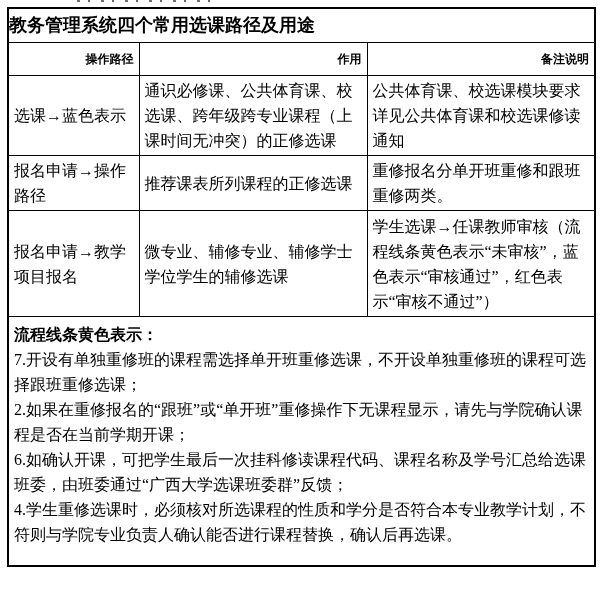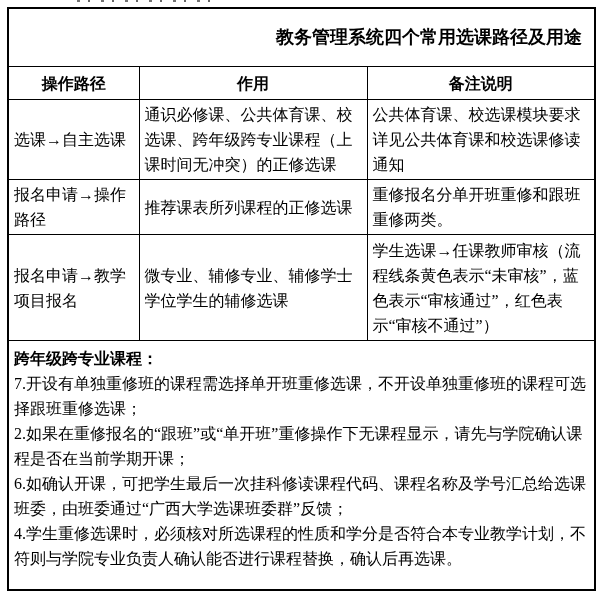--- a/index.html
+++ b/index.html
@@ -46,30 +46,30 @@
     line-height: 25px;
     font-weight: normal;
     text-align: left;
     vertical-align: middle;
     padding: 2px 5px 2px 5px;
     word-break: break-all;
     overflow: hidden;
   }
   .row-title td {
     height: 33px;
-    text-align: right;
+    text-align: left;
     font-weight: bold;
     font-size: 18px;
-    padding: 12px;
+    padding: 0;
   }
   .row-header th {
     height: 28px;
-    text-align: center;
+    text-align: right;
     font-weight: bold;
-    font-size: 16px;
+    font-size: 12px;
   }
   .row-1 td { height: 47px; }
   .row-2 td { height: 73px; }
   .row-3 td { height: 49px; }
   .row-4 td { height: 101px; }
   .row-notes td {
     height: 243px;
     vertical-align: top;
     padding: 5px 3px 0 5px;
     line-height: 25px;
@@ -103,40 +103,40 @@
     </tr>
 
     <tr class="row-header">
       <th>操作路径</th>
       <th>作用</th>
       <th>备注说明</th>
     </tr>
 
 
     <tr class="row-2">
-      <td>选课→自主选课</td>
+      <td>选课→蓝色表示</td>
       <td>通识必修课、公共体育课、校选课、跨年级跨专业课程（上课时间无冲突）的正修选课</td>
       <td>公共体育课、校选课模块要求详见公共体育课和校选课修读通知</td>
     </tr>
 
     <tr class="row-3">
       <td>报名申请→操作路径</td>
       <td>推荐课表所列课程的正修选课</td>
       <td>重修报名分单开班重修和跟班重修两类。</td>
     </tr>
 
     <tr class="row-4">
       <td>报名申请→教学项目报名</td>
       <td>微专业、辅修专业、辅修学士学位学生的辅修选课</td>
       <td>学生选课→任课教师审核（流程线条黄色表示“未审核”，蓝色表示“审核通过”，红色表示“审核不通过”）</td>
     </tr>
 
     <tr class="row-notes">
       <td colspan="3">
-        <p class="notes-heading">跨年级跨专业课程：</p>
+        <p class="notes-heading">流程线条黄色表示：</p>
         <p>7.开设有单独重修班的课程需选择单开班重修选课，不开设单独重修班的课程可选择跟班重修选课；</p>
         <p>2.如果在重修报名的“跟班”或“单开班”重修操作下无课程显示，请先与学院确认课程是否在当前学期开课；</p>
         <p>6.如确认开课，可把学生最后一次挂科修读课程代码、课程名称及学号汇总给选课班委，由班委通过“广西大学选课班委群”反馈；</p>
         <p>4.学生重修选课时，必须核对所选课程的性质和学分是否符合本专业教学计划，不符则与学院专业负责人确认能否进行课程替换，确认后再选课。</p>
       </td>
     </tr>
   </tbody>
     </table>
 
 </div>

